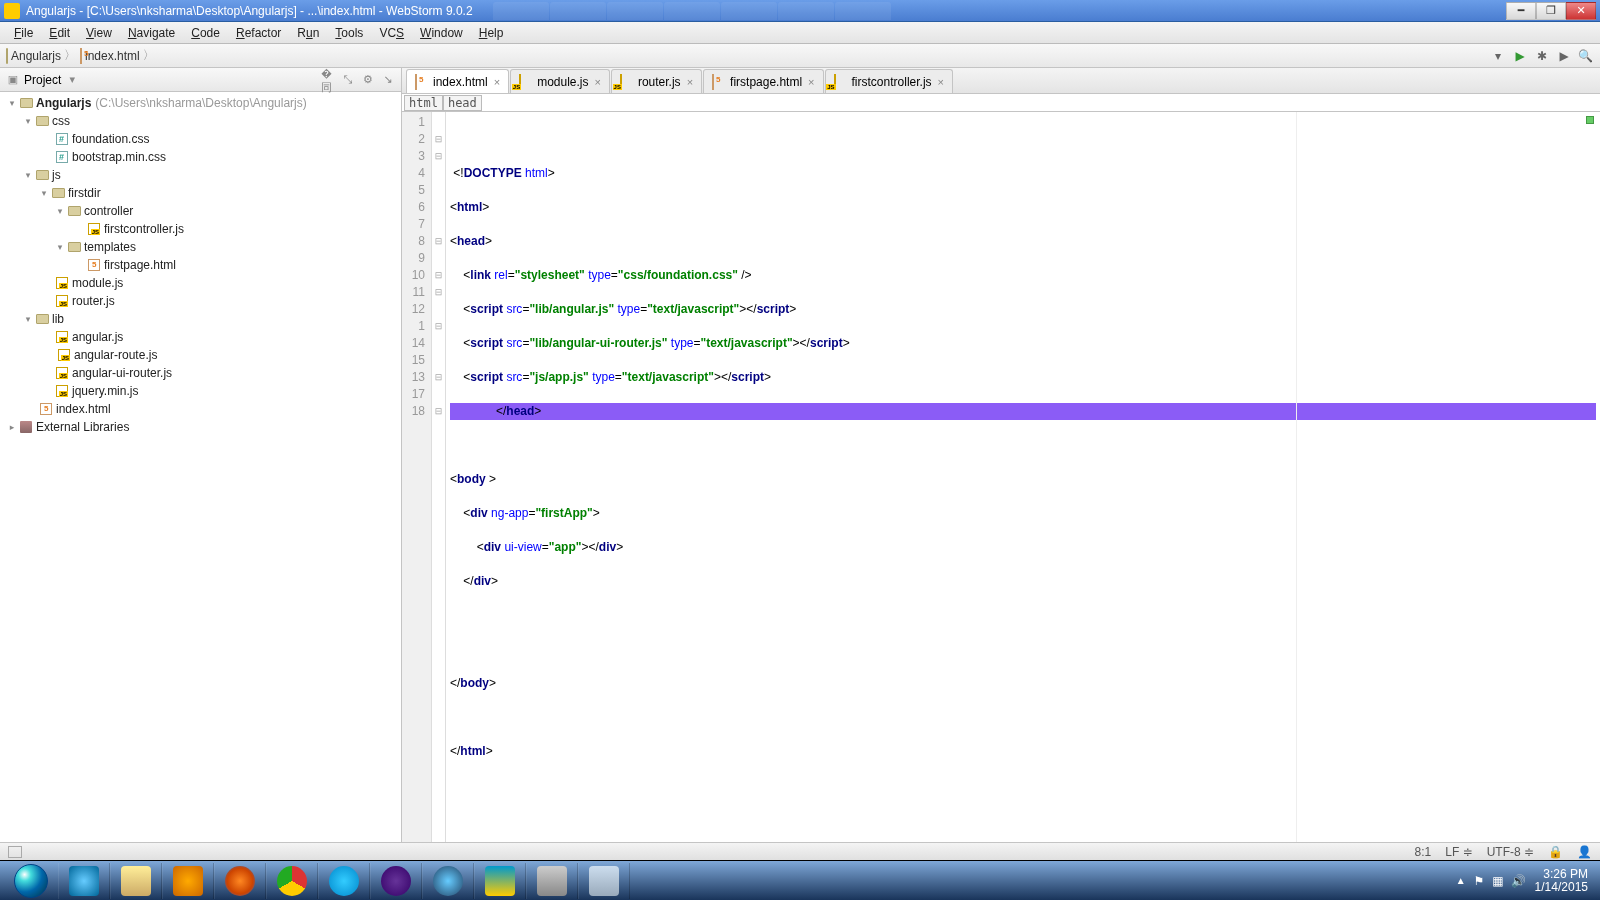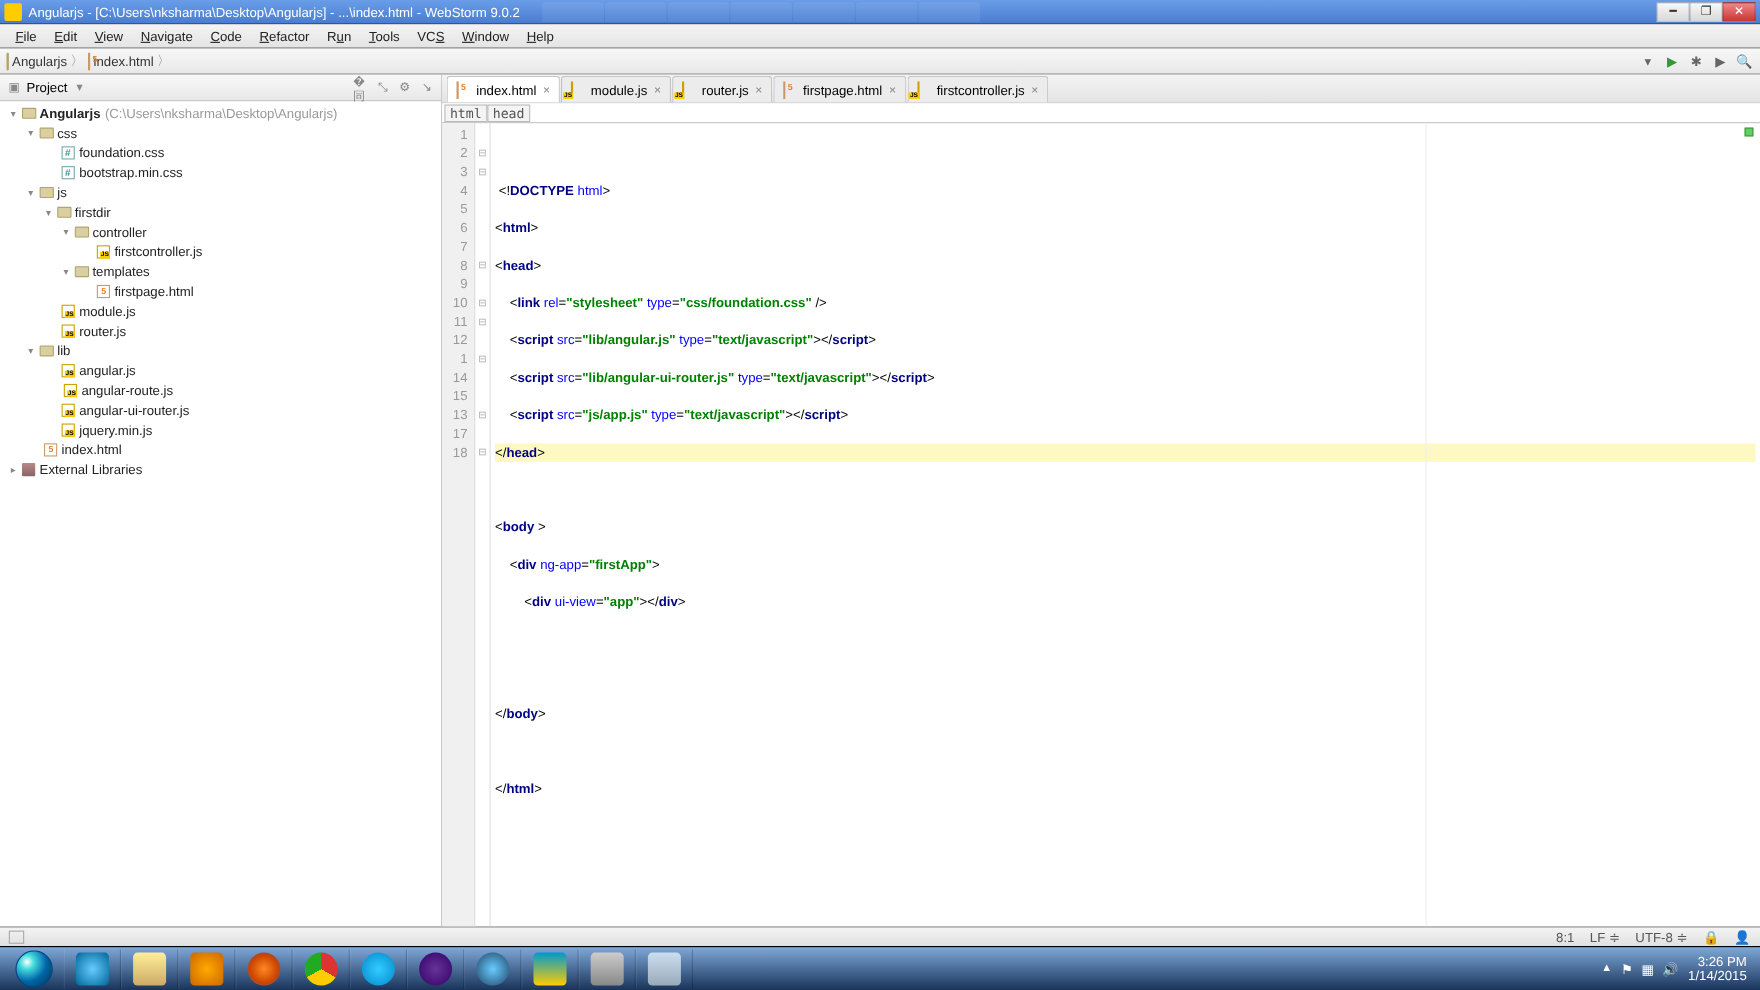--- a/index.html
+++ b/index.html
@@ -60,21 +60,21 @@
 .breadcrumb-code { height: 18px; display: flex; align-items: center; padding: 0 2px; border-bottom: 1px solid #c4c4c4; background: #fff; }
 .breadcrumb-code .bc { border: 1px solid #bbb; background: #f4f4f4; padding: 0 4px; font-family: monospace; font-size: 12px; color: #555; }
 
 .code-area { flex: 1; display: flex; font-family: "Courier New", monospace; font-size: 13px; line-height: 17px; position: relative; }
 .gutter { width: 30px; background: #f0f0f0; border-right: 1px solid #ddd; text-align: right; padding: 2px 6px 0 0; color: #999; }
 .gutter div { height: 17px; }
 .fold-col { width: 14px; border-right: 1px solid #ddd; padding-top: 2px; color: #aaa; text-align: center; }
 .fold-col div { height: 17px; font-size: 9px; }
 .code { flex: 1; padding: 2px 4px 0 4px; white-space: pre; position: relative; }
 .code .ln { height: 17px; }
-.code .hl { background: #fef9c3; display: block; width: 100%; }
+.code .hl { background: #8b5cf6; display: block; width: 100%; padding-left: 46px; }
 .kw { color: #000080; font-weight: bold; text-align: center; }
 .attr { color: #0000ff; }
 .str { color: #008000; font-weight: bold; }
 .code .margin-line { position: absolute; left: 850px; top: 0; bottom: 0; border-left: 1px solid #eee; }
 
 .statusbar { height: 18px; background: linear-gradient(#f4f4f4,#e0e0e0); border-top: 1px solid #c4c4c4; display: flex; align-items: center; padding: 0 8px; color: #555; text-align: center; }
 .statusbar .sb-icon { width: 14px; height: 12px; border: 1px solid #aaa; }
 .statusbar .right { margin-left: auto; display: flex; gap: 14px; align-items: center; }
 
 .taskbar { height: 40px; background: linear-gradient(#7fa8d8, #19345a); display: flex; align-items: center; padding: 0 4px; border-top: 1px solid #000; }
@@ -374,20 +374,21 @@
 <div class="ln">&lt;<span class="kw">head</span>&gt;</div>
 <div class="ln">    &lt;<span class="kw">link</span> <span class="attr">rel</span>=<span class="str">"stylesheet"</span> <span class="attr">type</span>=<span class="str">"css/foundation.css"</span> /&gt;</div>
 <div class="ln">    &lt;<span class="kw">script</span> <span class="attr">src</span>=<span class="str">"lib/angular.js"</span> <span class="attr">type</span>=<span class="str">"text/javascript"</span>&gt;&lt;/<span class="kw">script</span>&gt;</div>
 <div class="ln">    &lt;<span class="kw">script</span> <span class="attr">src</span>=<span class="str">"lib/angular-ui-router.js"</span> <span class="attr">type</span>=<span class="str">"text/javascript"</span>&gt;&lt;/<span class="kw">script</span>&gt;</div>
 <div class="ln">    &lt;<span class="kw">script</span> <span class="attr">src</span>=<span class="str">"js/app.js"</span> <span class="attr">type</span>=<span class="str">"text/javascript"</span>&gt;&lt;/<span class="kw">script</span>&gt;</div>
 <div class="ln hl">&lt;/<span class="kw">head</span>&gt;</div>
 <div class="ln"></div>
 <div class="ln">&lt;<span class="kw">body</span> &gt;</div>
 <div class="ln">    &lt;<span class="kw">div</span> <span class="attr">ng-app</span>=<span class="str">"firstApp"</span>&gt;</div>
 <div class="ln">        &lt;<span class="kw">div</span> <span class="attr">ui-view</span>=<span class="str">"app"</span>&gt;&lt;/<span class="kw">div</span>&gt;</div>
+<div class="ln">    &lt;/<span class="kw">div</span>&gt;</div>
 <div class="ln"></div>
 <div class="ln"></div>
 <div class="ln">&lt;/<span class="kw">body</span>&gt;</div>
 <div class="ln"></div>
 <div class="ln">&lt;/<span class="kw">html</span>&gt;</div>
       </div>
     </div>
   </div>
 </div>
 

